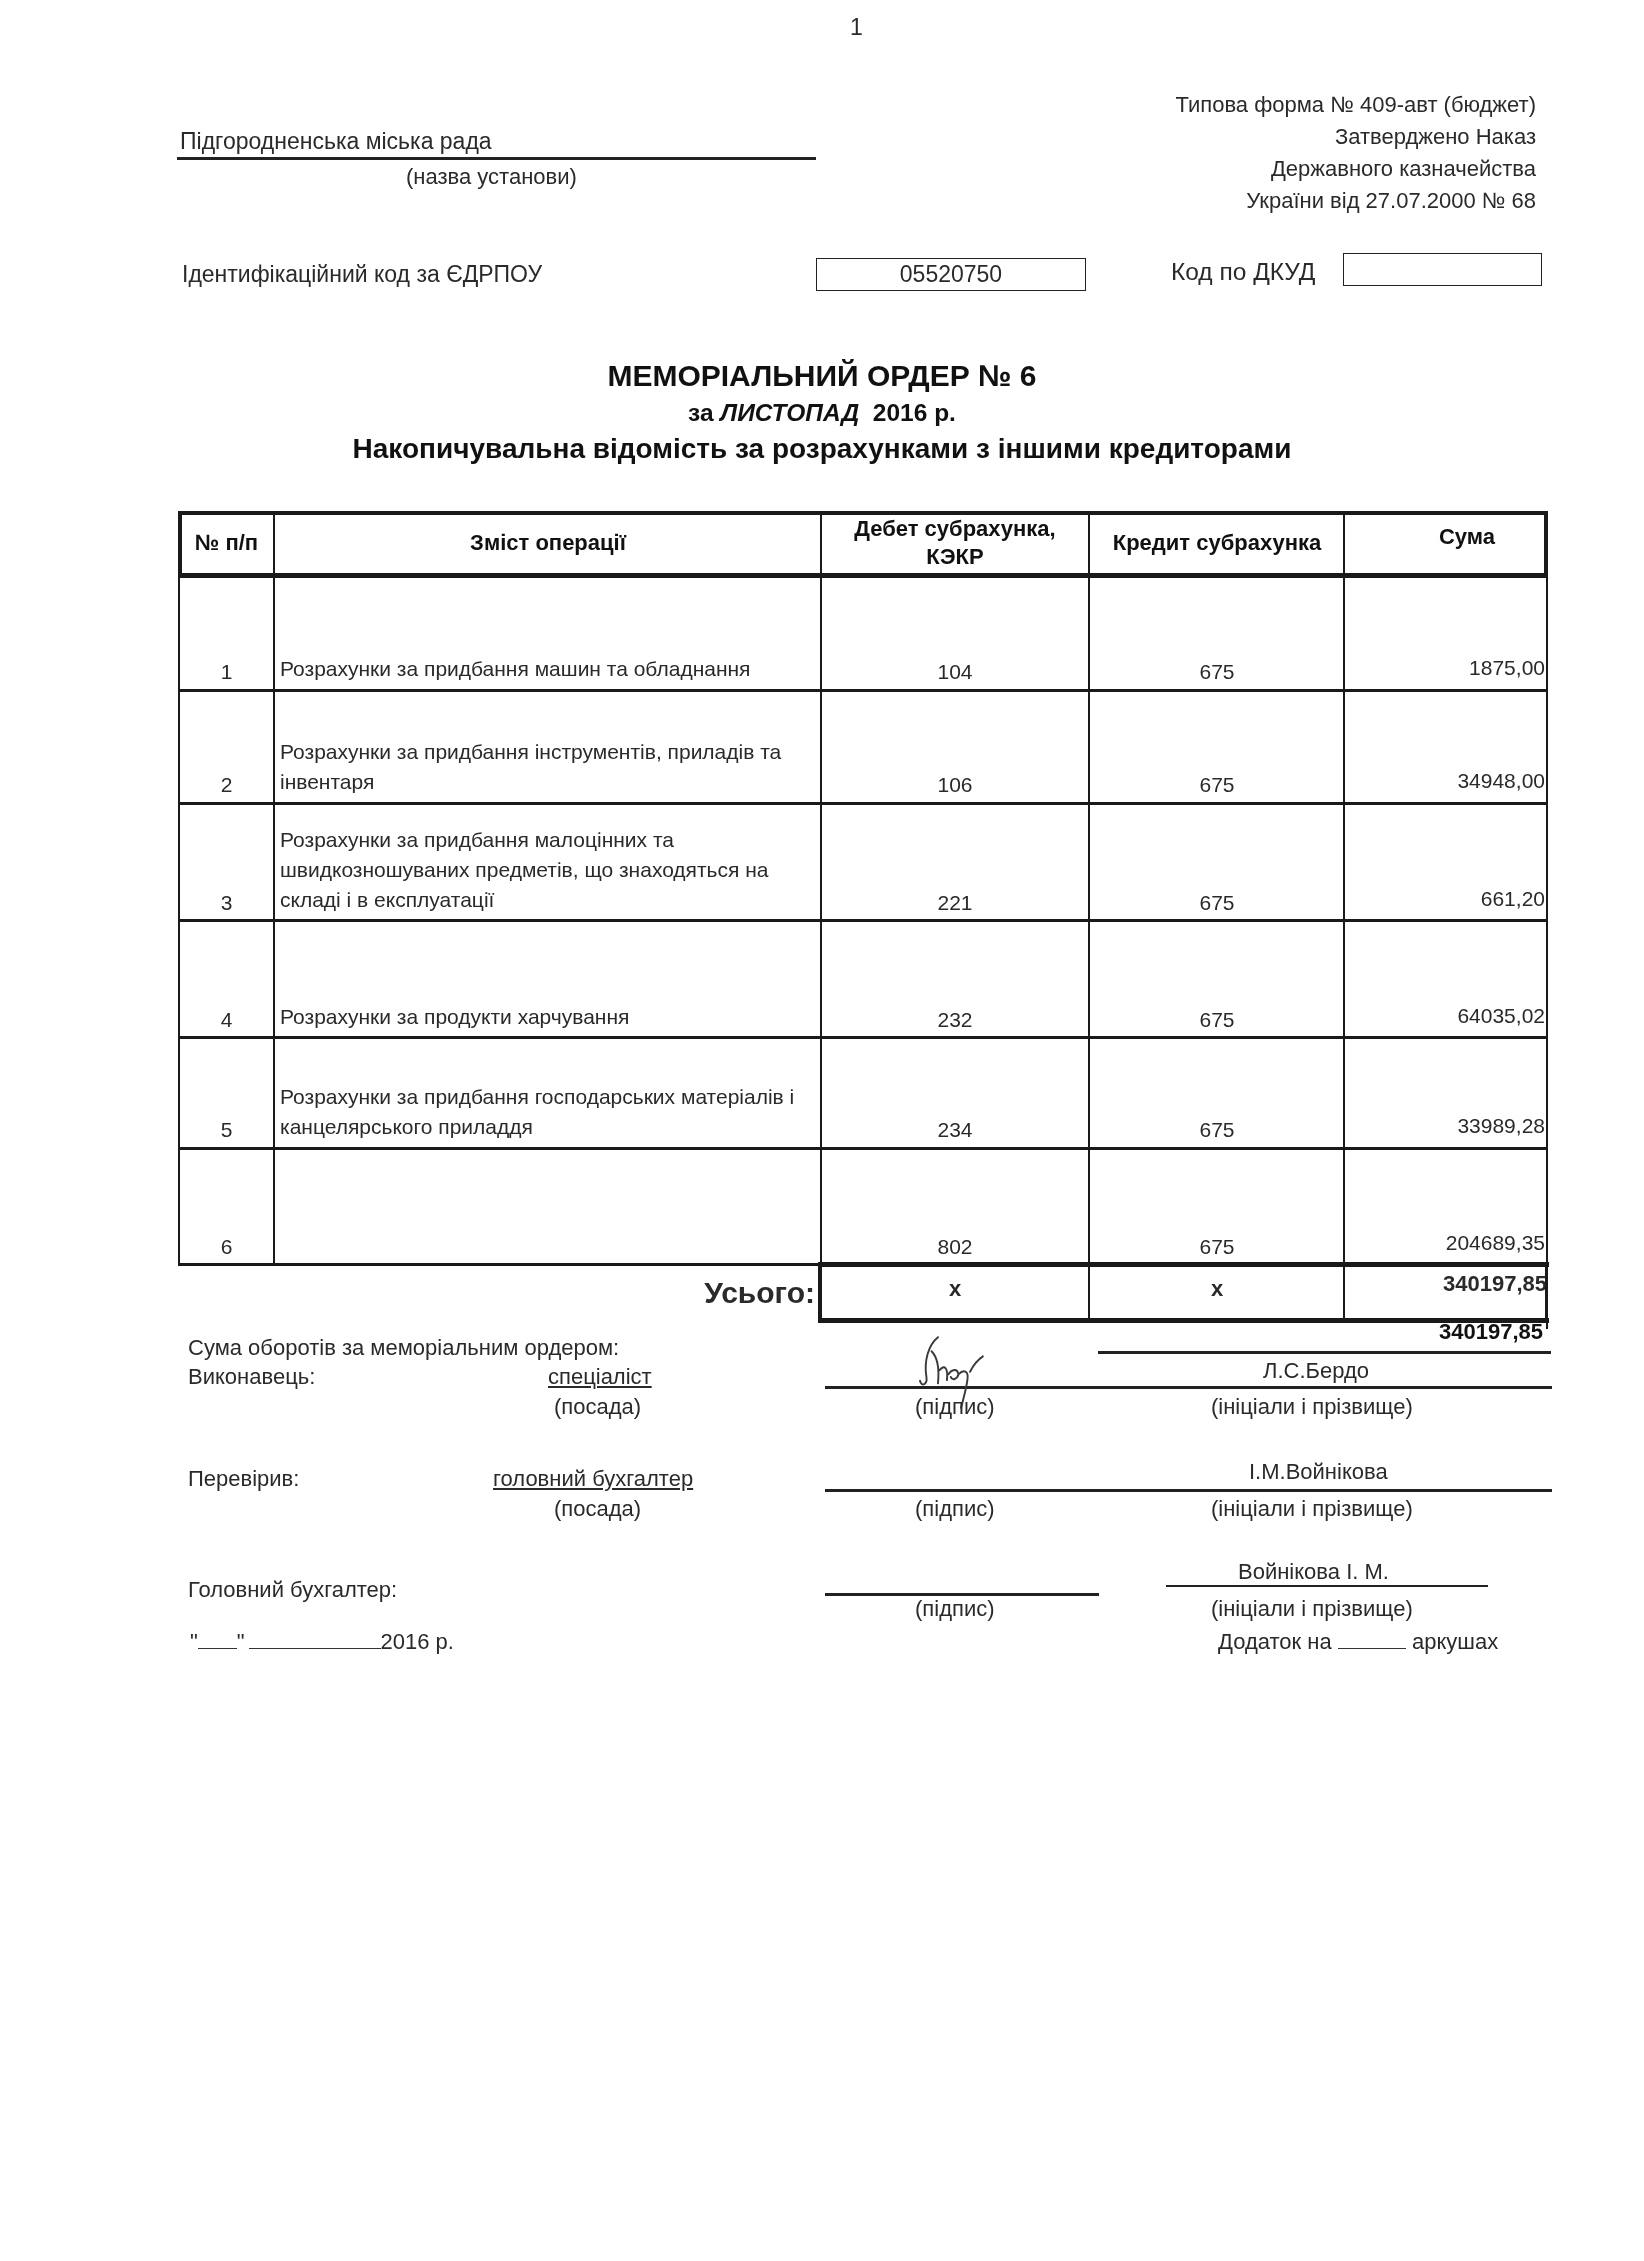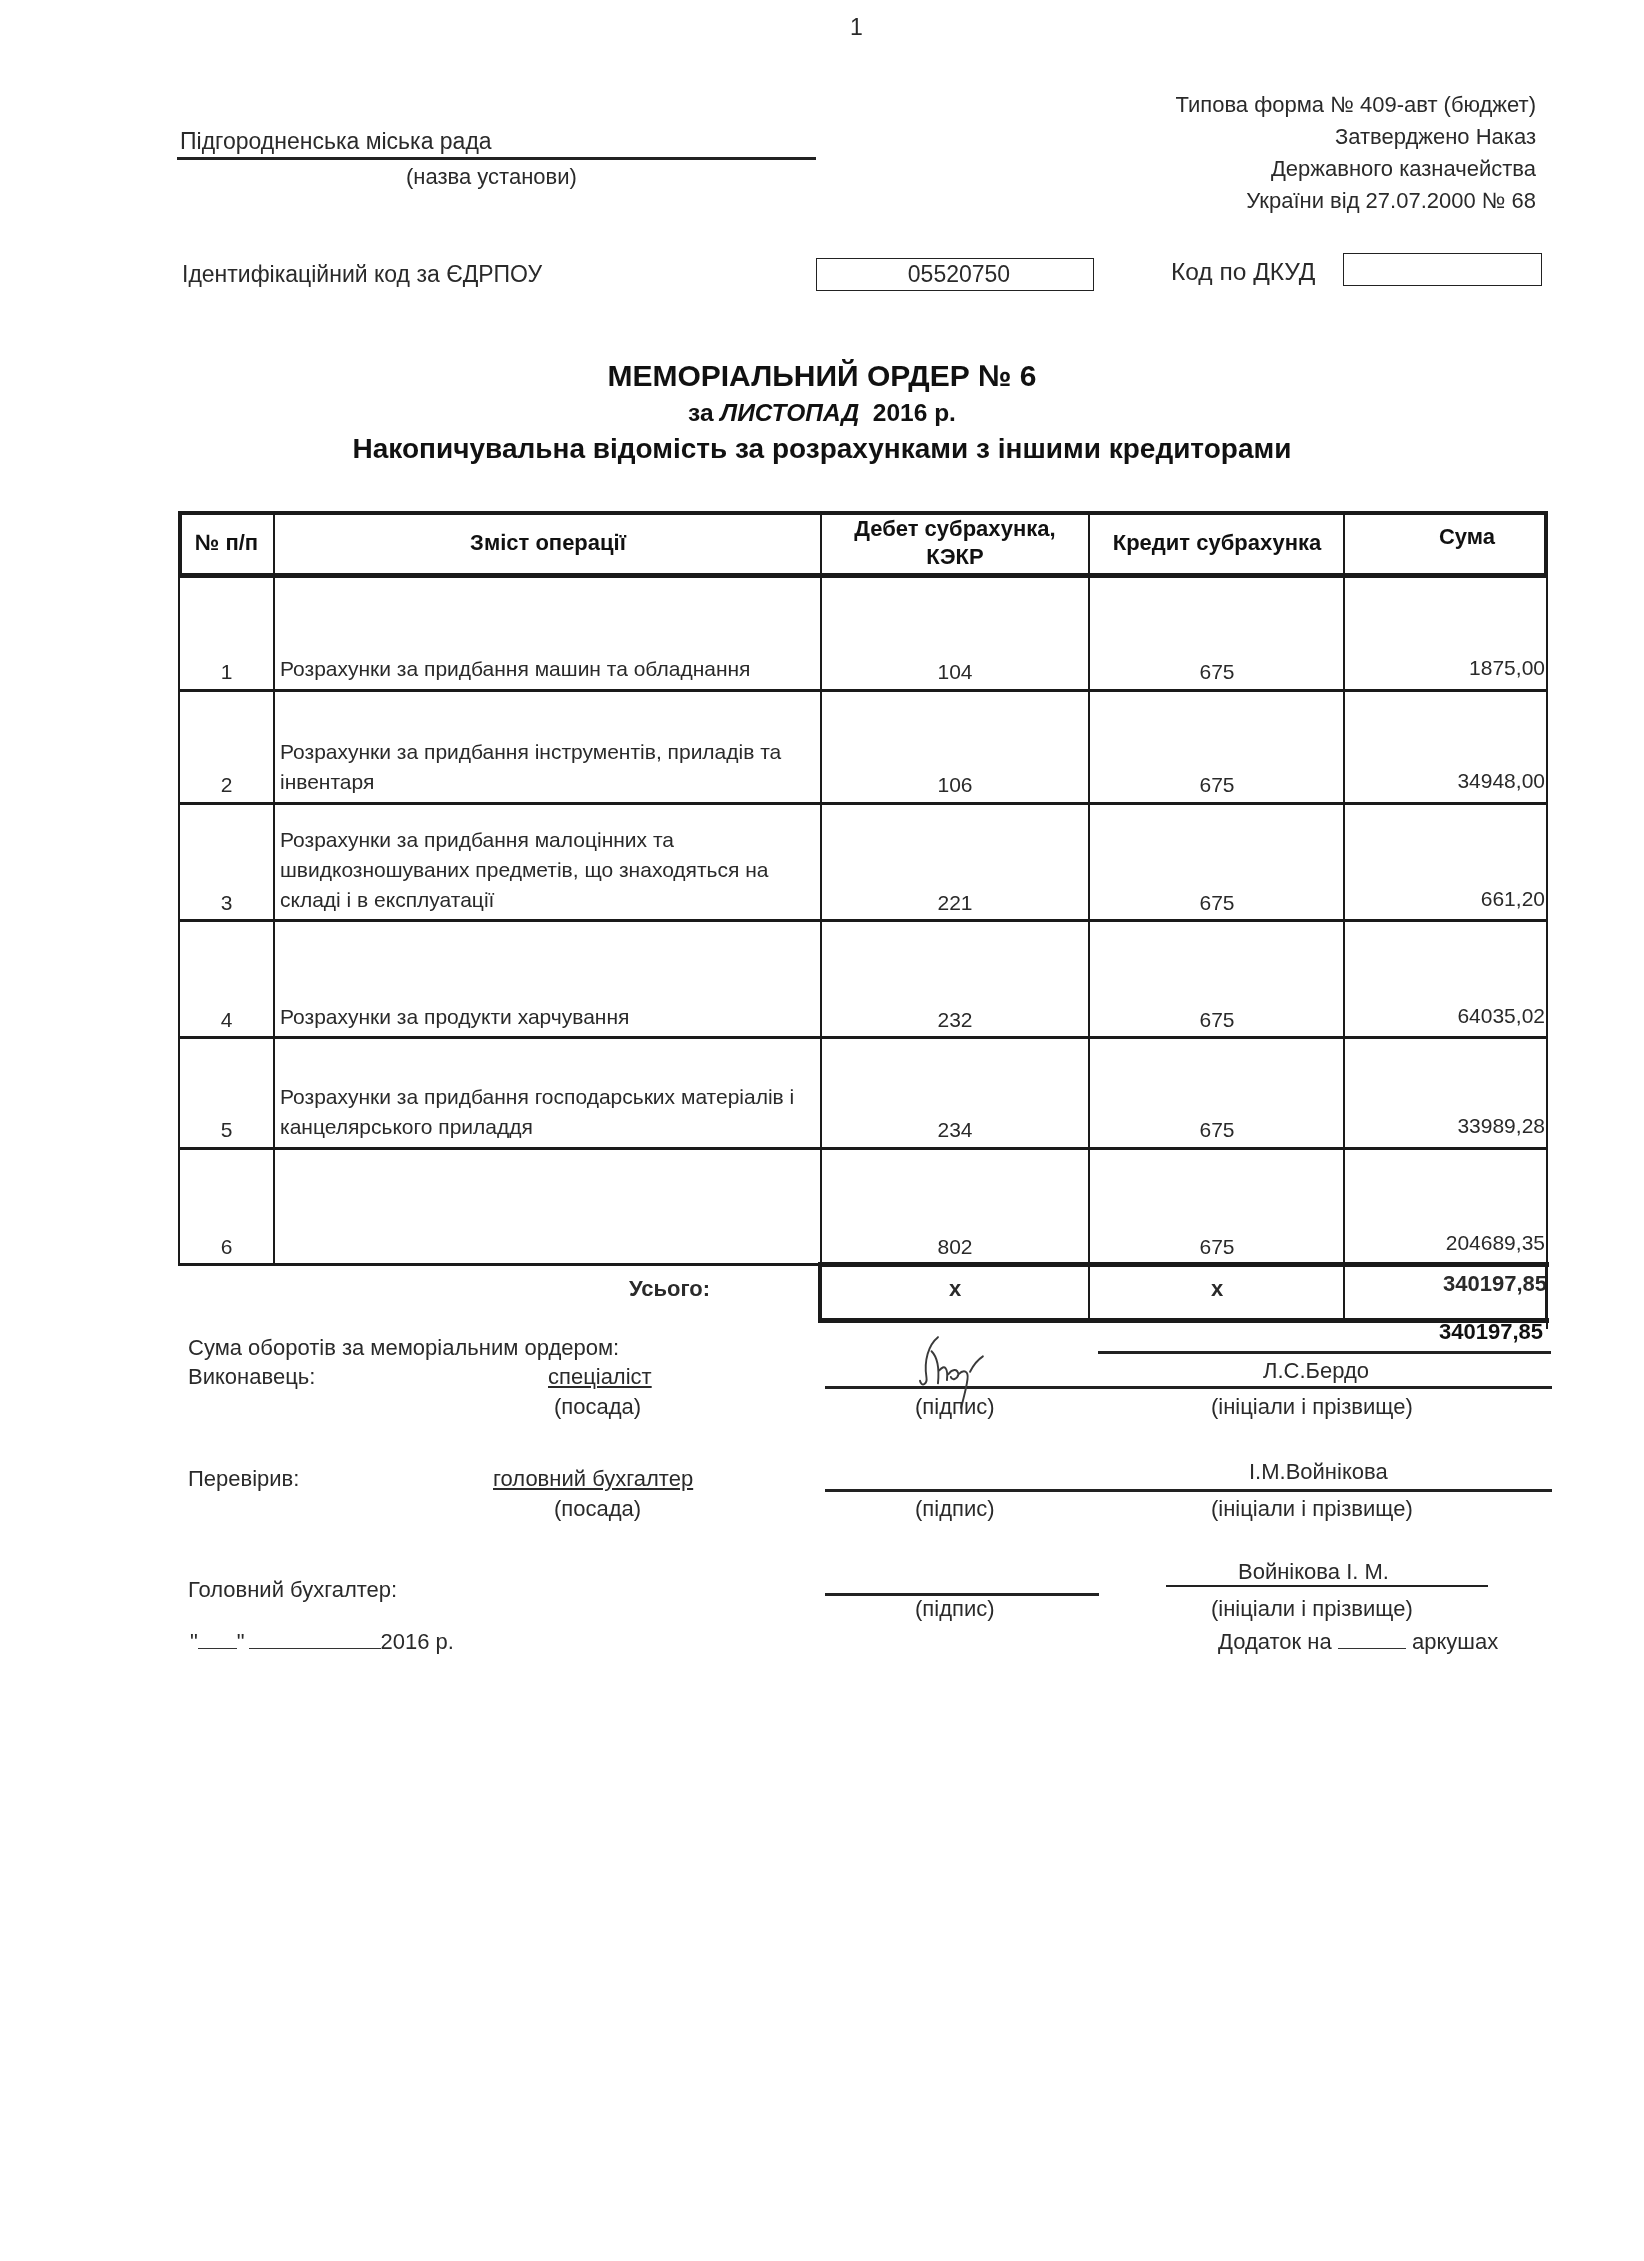--- a/index.html
+++ b/index.html
@@ -9,21 +9,21 @@
   .bold { font-weight: bold; color: #111; }
 
   
   #page-num { left: 850px; top: 14px; font-size: 23px; }
   #org-name { left: 180px; top: 128px; font-size: 23px; }
   #org-line { left: 177px; top: 157px; width: 639px; height: 2.6px; background: #222; }
   #org-caption { left: 406px; top: 164px; font-size: 22px; }
   #form-block { right: 108px; top: 89px; text-align: right; font-size: 22px; line-height: 32px; }
   #edrpou-label { left: 182px; top: 261px; font-size: 23px; }
   #edrpou-box { left: 816px; top: 258px; width: 268px; height: 31px; border: 1.9px solid #222;
-                font-size: 23px; text-align: center; line-height: 31px; padding-left: 8px; }
+                font-size: 23px; text-align: center; line-height: 31px; }
   #dkud-label { left: 1171px; top: 258px; font-size: 24.5px; }
   #dkud-box { left: 1343px; top: 253px; width: 197px; height: 31px; border: 1.9px solid #222; }
 
   
   #title { left: 0; width: 1644px; top: 359px; font-size: 30px; font-weight: bold; color: #111; text-align: center; }
   #subtitle { left: 0; width: 1644px; top: 399px; font-size: 24.5px; font-weight: bold; color: #111; text-align: center; }
   #subtitle .month { font-style: italic; }
   #subtitle2 { left: 0; width: 1644px; top: 433px; font-size: 28px; font-weight: bold; color: #111; text-align: center; }
 
   
@@ -116,21 +116,21 @@
         <div class="cell" style="left: 1167px; width: 200px; bottom: 10.3px; text-align: right;">33989,28</div>
       </div>
       <div style="position: absolute; left: 0px; top: 638px; width: 1370px; height: 116px;">
         <div class="cell" style="left: 0px; width: 97px; bottom: 6.4px; text-align: center;">6</div>
         <div class="cell" style="left: 643px; width: 268px; bottom: 6.4px; text-align: center;">802</div>
         <div class="cell" style="left: 911px; width: 256px; bottom: 6.4px; text-align: center;">675</div>
         <div class="cell" style="left: 1167px; width: 200px; bottom: 10.3px; text-align: right;">204689,35</div>
       </div>
     </div>
 
-  <div class="cell bold" style="left:451px;top:765px;width:186px;text-align:left;font-size:22px;">Усього:</div>
+  <div class="cell bold" style="left:451px;top:765px;width:186px;text-align:right;font-size:30px;">Усього:</div>
   <div class="cell bold" style="left:643px;top:765px;width:268px;text-align:center;font-size:22px;">x</div>
   <div class="cell bold" style="left:911px;top:765px;width:256px;text-align:center;font-size:22px;">x</div>
   <div class="cell bold" style="left:1167px;top:760px;width:202px;text-align:right;font-size:22px;padding-right:0;">340197,85</div>
 
   <div id="gridlines">
       <div class="grid" style="left: 0px; top: 0px; width: 1370px; height: 3.9px;"></div>
       <div class="grid" style="left: 0px; top: 62px; width: 1370px; height: 4.5px;"></div>
       <div class="grid" style="left: 0px; top: 0px; width: 3.9px; height: 67px;"></div>
       <div class="grid" style="left: 1366px; top: 0px; width: 3.9px; height: 67px;"></div>
       <div class="grid" style="left: 0px; top: 64px; width: 1.9px; height: 689px;"></div>

